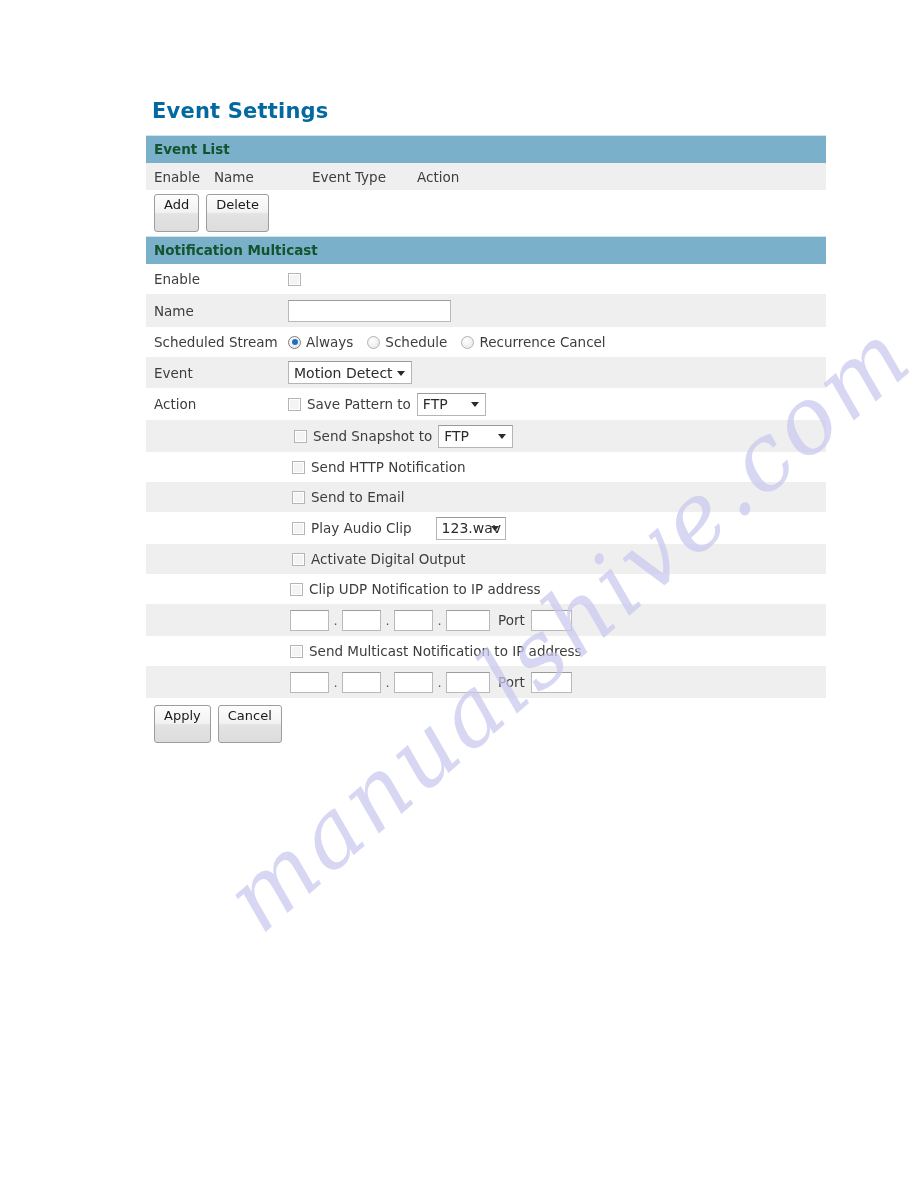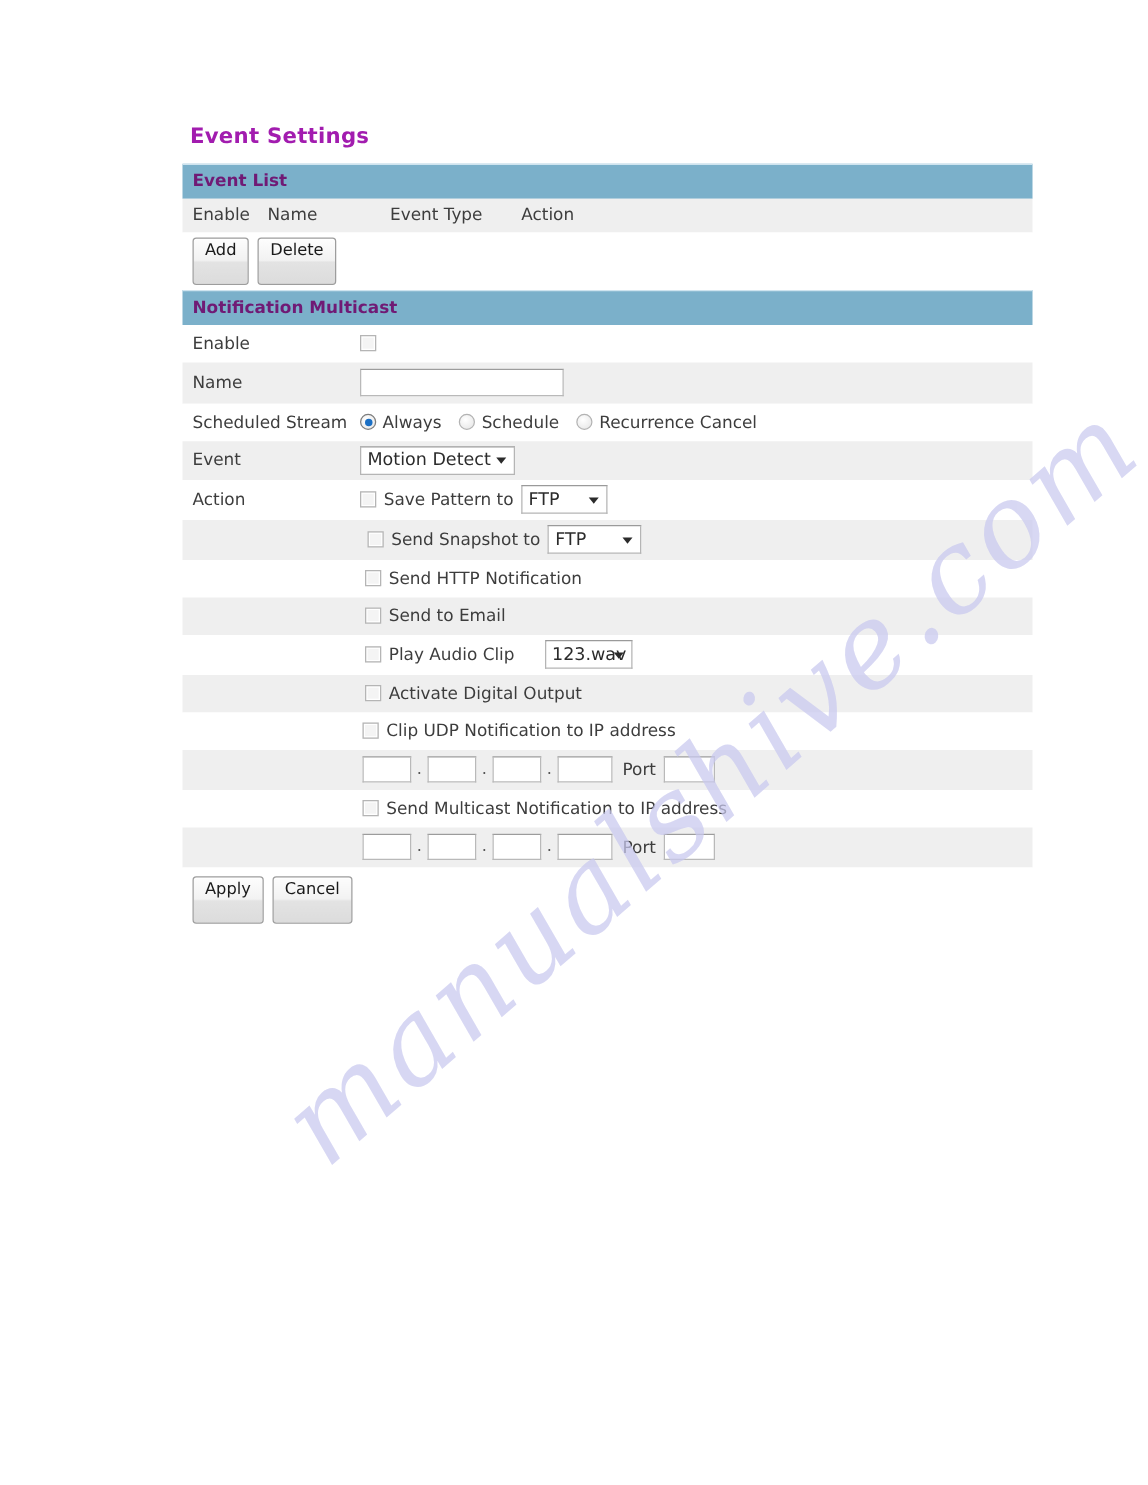--- a/index.html
+++ b/index.html
@@ -46,32 +46,32 @@
   .page {
     position: absolute;
     left: 146px;
     top: 100px;
     width: 680px;
     z-index: 2;
   }
 
   .page-title {
     font-family: "DejaVu Sans", "Liberation Sans", sans-serif;
-    font-size: 17px;
+    font-size: 21px;
     font-weight: bold;
-    color: #a21caf;
+    color: #0369a1;
     letter-spacing: .2px;
     margin: 0 0 12px 6px;
     line-height: 1.1;
   }
 
   
   .section-bar {
     background: #7bb0ca;
-    color: #701a75;
+    color: #14532d;
     font-size: 13.5px;
     font-weight: bold;
     padding: 5px 0 5px 8px;
     line-height: 17px;
     border-top: 1px solid #cfe4ef;
   }
 
   
   .row {
     display: flex;

